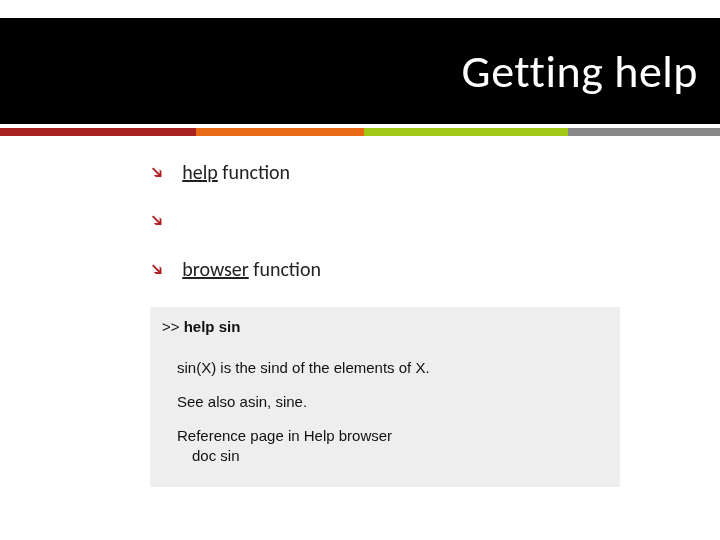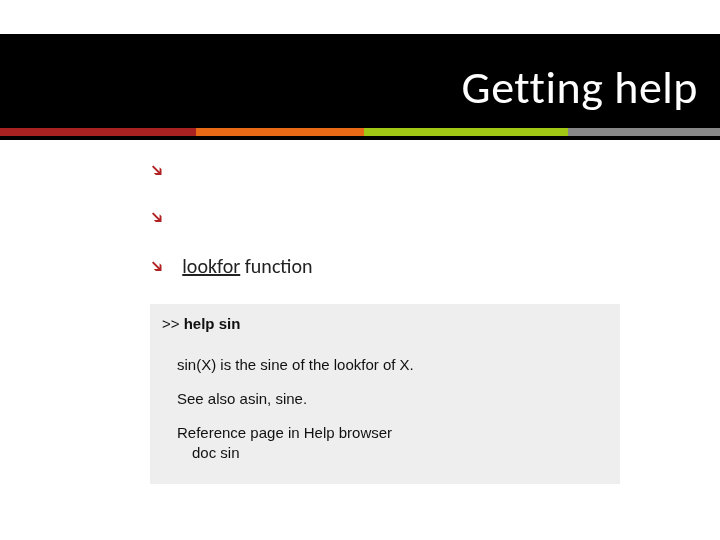--- a/index.html
+++ b/index.html
@@ -6,21 +6,21 @@
   body {
     width: 720px;
     height: 540px;
     background: #fff;
     font-family: "Segoe UI", Calibri, Arial, sans-serif;
     overflow: hidden;
     position: relative;
   }
   .header-band {
     position: absolute;
-    top: 34px;
+    top: 18px;
     left: 0;
     width: 100%;
     height: 106px;
     background: #000;
     display: flex;
     align-items: center;
     justify-content: flex-end;
     padding-right: 22px;
   }
   .title {
@@ -86,38 +86,41 @@
   <div class="s-red"></div>
   <div class="s-orange"></div>
   <div class="s-green"></div>
   <div class="s-grey"></div>
 </div>
 
 <div class="content">
 
   <div class="bullet-item">
     <span class="arrow-icon">➔</span>
+    <span>
+      <u><span>help</span></u><span> function</span>
+    </span>
   </div>
 
   <div class="bullet-item">
     <span class="arrow-icon">➔</span>
   </div>
 
   <div class="bullet-item">
     <span class="arrow-icon">➔</span>
     <span>
-      <u><span>lookfor</span></u><span> function</span>
+      <u><span>browser</span></u><span> function</span>
     </span>
   </div>
 
   <div class="codeblock">
     <div class="para">
       <span>&gt;&gt; </span><b><span>help sin</span></b><br>
       <br>
-      <span> sin(X) is the sine of the lookfor of X.</span>
+      <span> sin(X) is the sind of the elements of X.</span>
     </div>
     <div class="para">
       <span> See also asin, sine.</span>
     </div>
     <div class="para">
       <span> Reference page in Help browser</span><br>
       <span>  doc sin</span>
     </div>
   </div>
 

